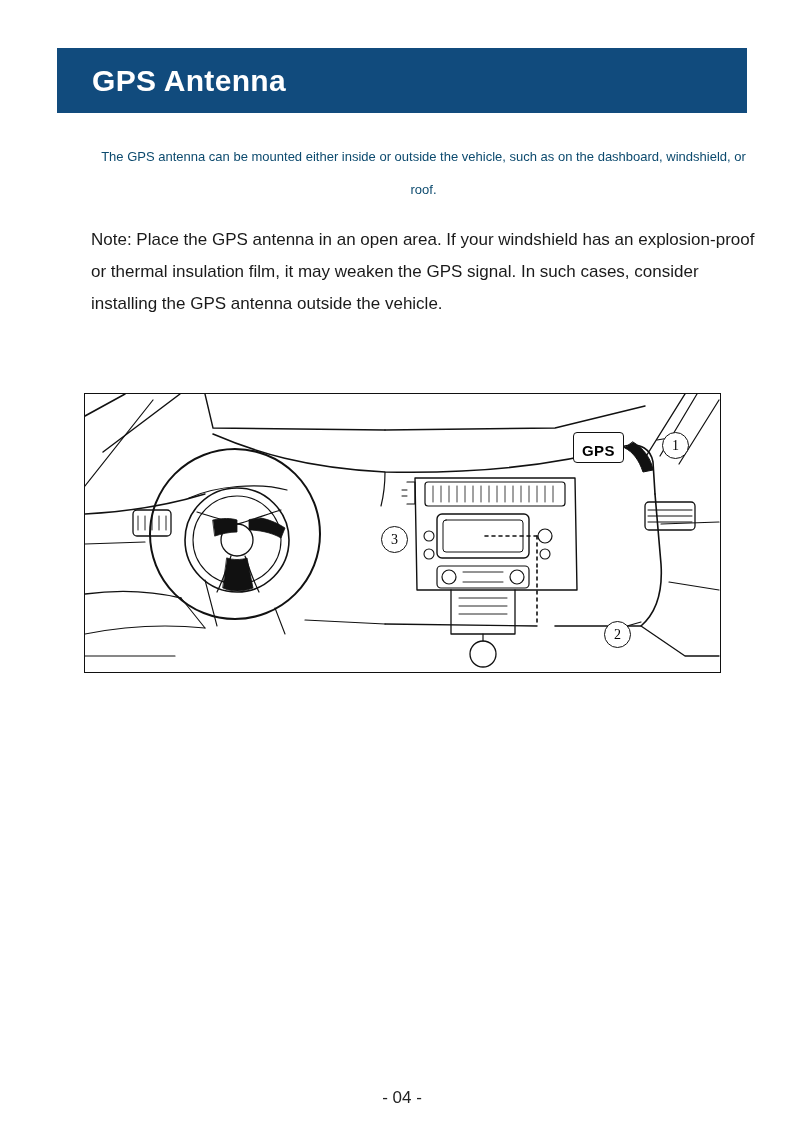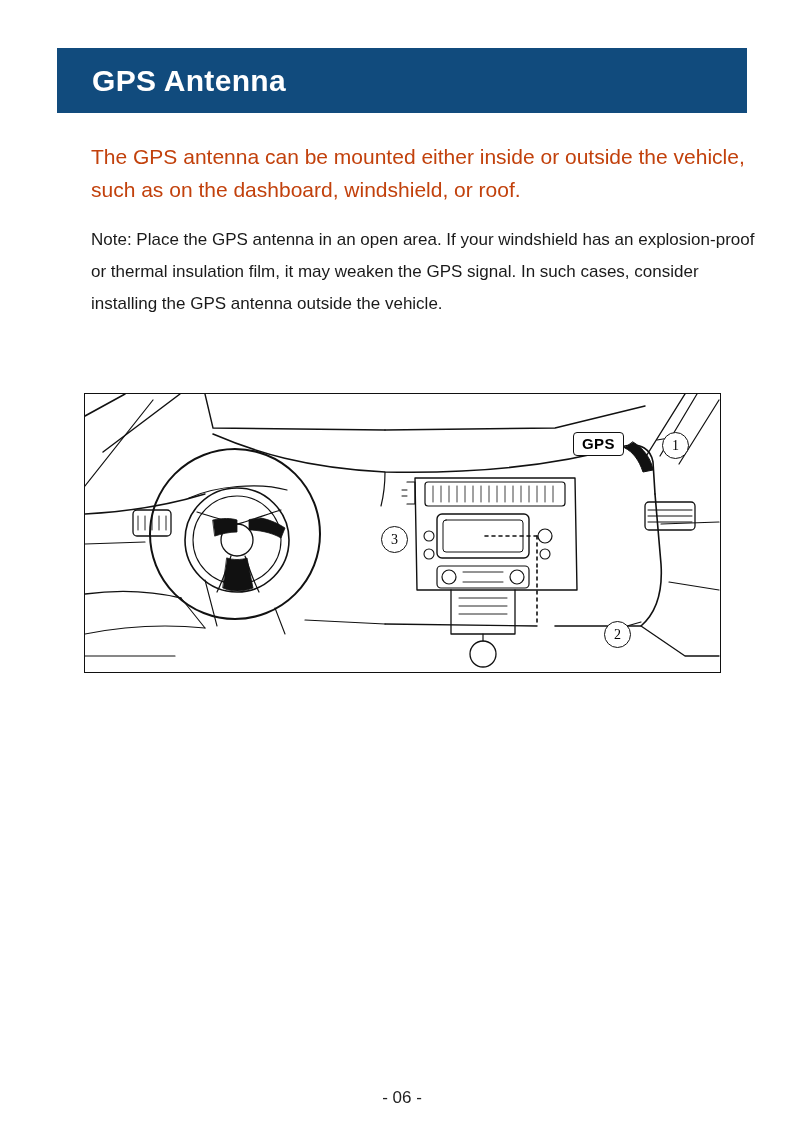--- a/index.html
+++ b/index.html
@@ -38,23 +38,24 @@
     letter-spacing: 0.3px;
     margin-left: 35px;
   }
   .body-copy {
     position: absolute;
     left: 91px;
     top: 140px;
     width: 665px;
   }
   .lead {
-    font-size: 21px;
+    font-size: 13px;
     line-height: 33px;
-    color: #c2410c;
+    color: #0c4a6e;
+    text-align: center;
   }
   .note {
     margin-top: 18px;
     font-size: 17px;
     line-height: 32px;
     color: #1a1a1a;
   }
   .figure {
     position: absolute;
     left: 84px;
@@ -77,21 +78,21 @@
     font-size: 17px;
     color: #222222;
   }
   .gps-label {
     position: absolute;
     left: 488px;
     top: 38px;
     border: 1.6px solid #111;
     border-radius: 4px;
     background: #fff;
-    padding: 2px 8px 3px 8px;
+    padding: 9px 8px 3px 8px;
     font-size: 15px;
     font-weight: bold;
     letter-spacing: 0.4px;
   }
   .callout {
     position: absolute;
     width: 25px;
     height: 25px;
     border: 1.6px solid #111;
     border-radius: 50%;
@@ -214,15 +215,15 @@
       <path d="M572 46 L584 44" stroke-width="1.2"></path>
       <path d="M556 228 L528 236" stroke-width="1.2"></path>
     </svg>
 
     <div class="gps-label">GPS</div>
     <div class="callout callout-1">1</div>
     <div class="callout callout-2">2</div>
     <div class="callout callout-3">3</div>
   </div>
 
-  <div class="footer">- 06 -</div>
+  <div class="footer">- 04 -</div>
 
 </div>
 
 </body></html>

